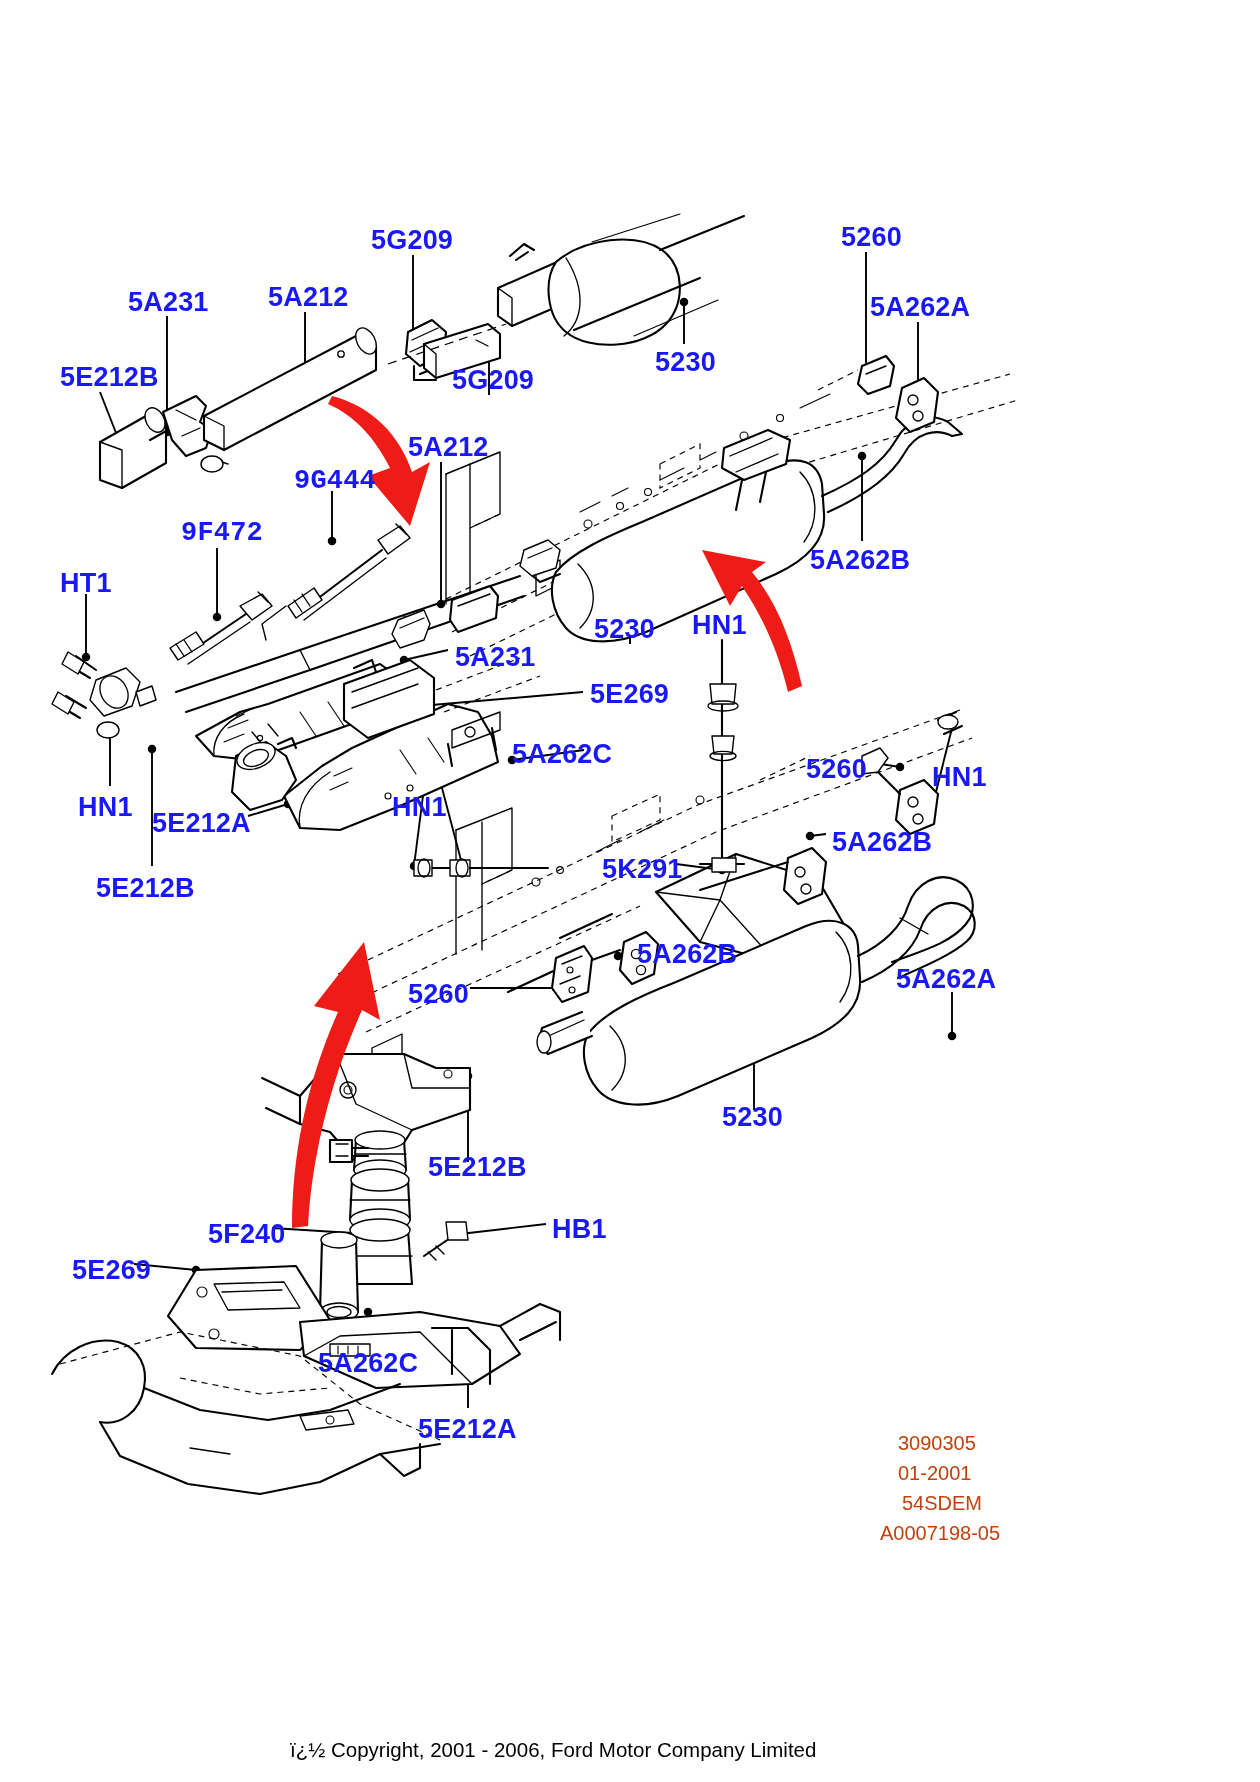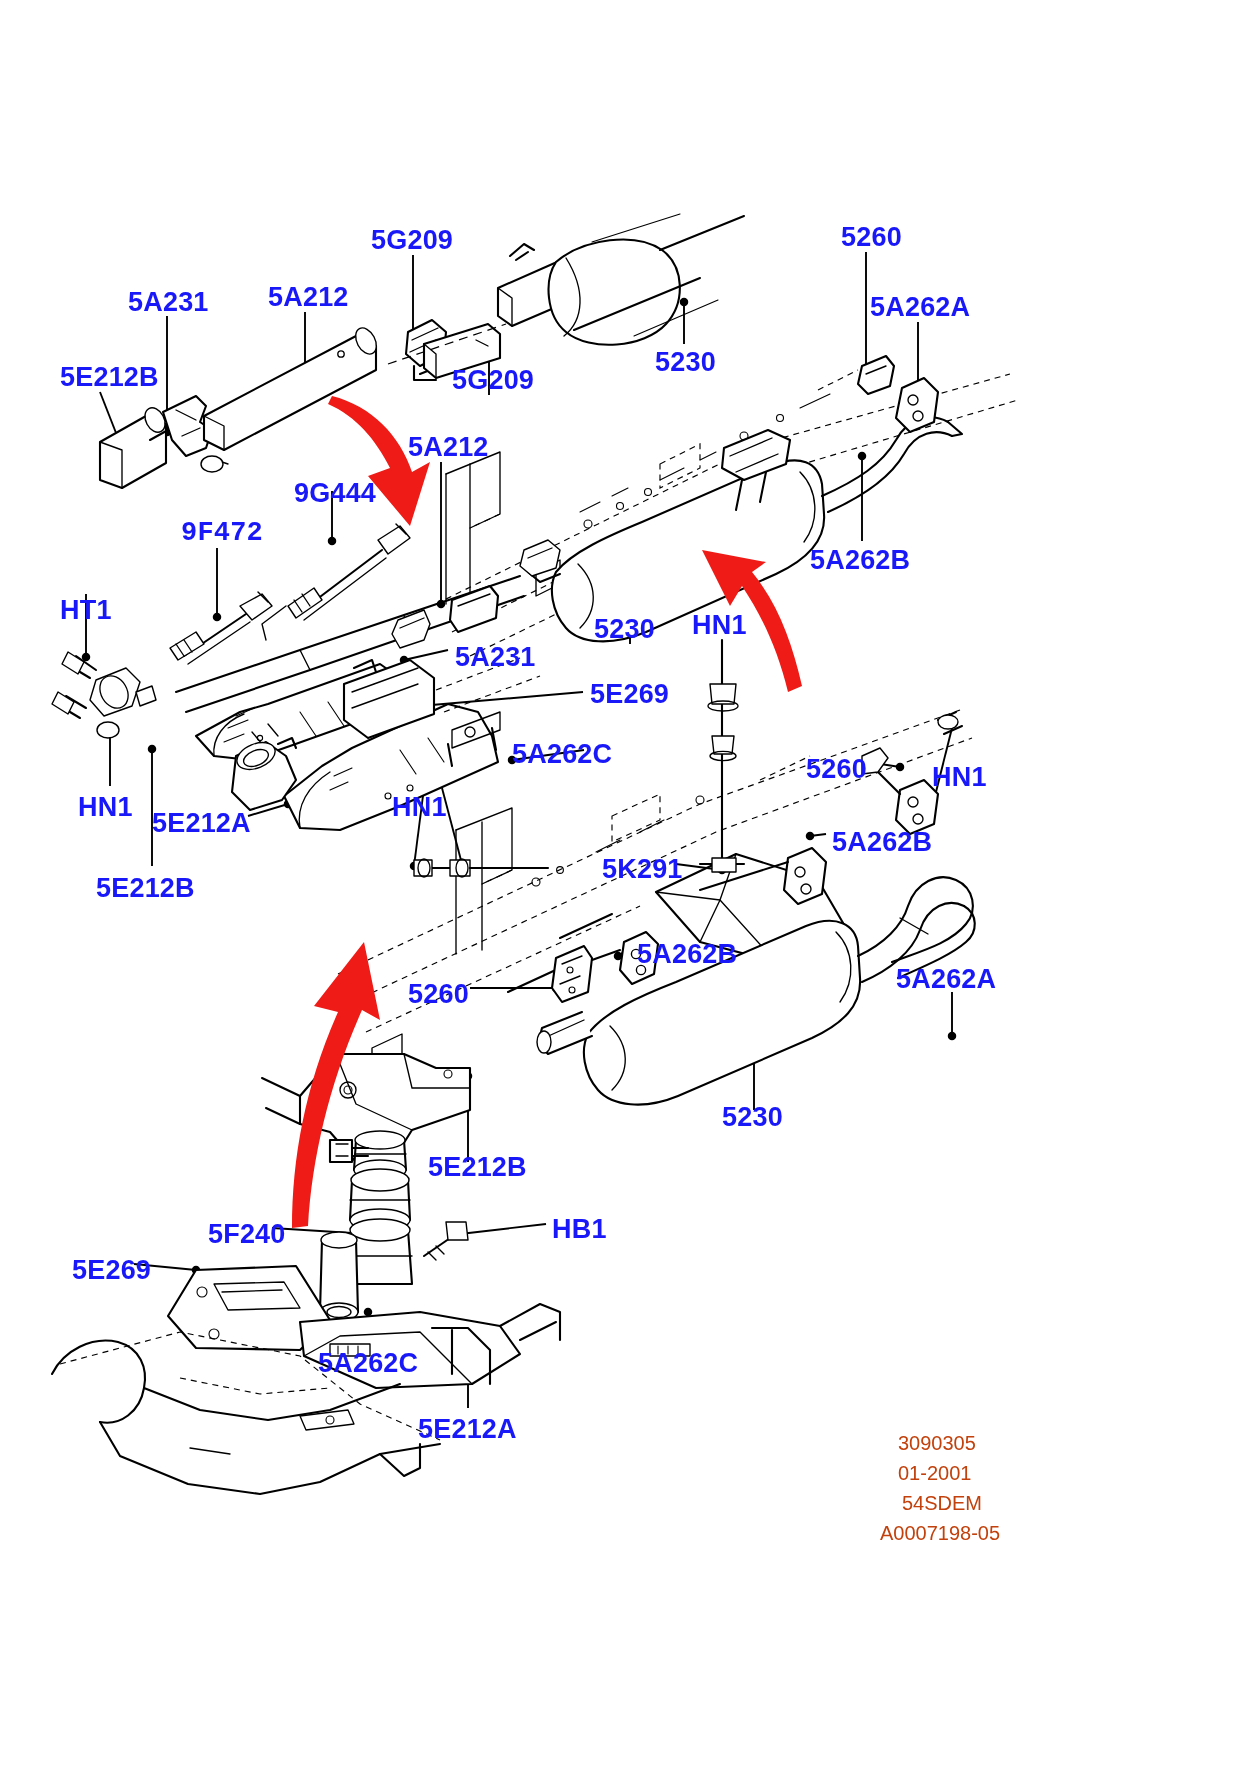--- a/index.html
+++ b/index.html
@@ -387,24 +387,24 @@
 
   <div class="lbl" style="left:371px;top:183px;">5G209</div>
   <div class="lbl" style="left:841px;top:180px;">5260</div>
   <div class="lbl" style="left:128px;top:245px;">5A231</div>
   <div class="lbl" style="left:268px;top:240px;">5A212</div>
   <div class="lbl" style="left:870px;top:250px;">5A262A</div>
   <div class="lbl" style="left:60px;top:320px;">5E212B</div>
   <div class="lbl" style="left:452px;top:323px;">5G209</div>
   <div class="lbl" style="left:655px;top:305px;">5230</div>
   <div class="lbl" style="left:408px;top:390px;">5A212</div>
-  <div class="lbl" style="left:294px;top:436px;">9G444</div>
+  <div class="lbl" style="left:294px;top:424px;font-family:Liberation Mono, monospace;">9G444</div>
   <div class="lbl" style="left:181px;top:476px;font-family:Liberation Mono, monospace;">9F472</div>
   <div class="lbl" style="left:810px;top:503px;">5A262B</div>
-  <div class="lbl" style="left:60px;top:553px;">HT1</div>
+  <div class="lbl" style="left:60px;top:526px;">HT1</div>
   <div class="lbl" style="left:692px;top:568px;">HN1</div>
   <div class="lbl" style="left:594px;top:572px;">5230</div>
   <div class="lbl" style="left:455px;top:600px;">5A231</div>
   <div class="lbl" style="left:590px;top:637px;">5E269</div>
   <div class="lbl" style="left:512px;top:697px;">5A262C</div>
   <div class="lbl" style="left:806px;top:712px;">5260</div>
   <div class="lbl" style="left:932px;top:720px;">HN1</div>
   <div class="lbl" style="left:78px;top:750px;">HN1</div>
   <div class="lbl" style="left:392px;top:750px;">HN1</div>
   <div class="lbl" style="left:152px;top:766px;">5E212A</div>
@@ -419,14 +419,15 @@
   <div class="lbl" style="left:552px;top:1172px;">HB1</div>
   <div class="lbl" style="left:208px;top:1177px;text-align:right;">5F240</div>
   <div class="lbl" style="left:72px;top:1213px;">5E269</div>
   <div class="lbl" style="left:318px;top:1306px;">5A262C</div>
   <div class="lbl" style="left:418px;top:1372px;">5E212A</div>
 
   <div class="foot code" style="left:898px;top:1388px;">3090305</div>
   <div class="foot code" style="left:898px;top:1418px;">01-2001</div>
   <div class="foot code" style="left:902px;top:1448px;">54SDEM</div>
   <div class="foot code" style="left:880px;top:1478px;">A0007198-05</div>
+  <div id="copyright">ï¿½ Copyright, 2001 - 2006, Ford Motor Company Limited</div>
 
 </div>
 
 </body></html>

